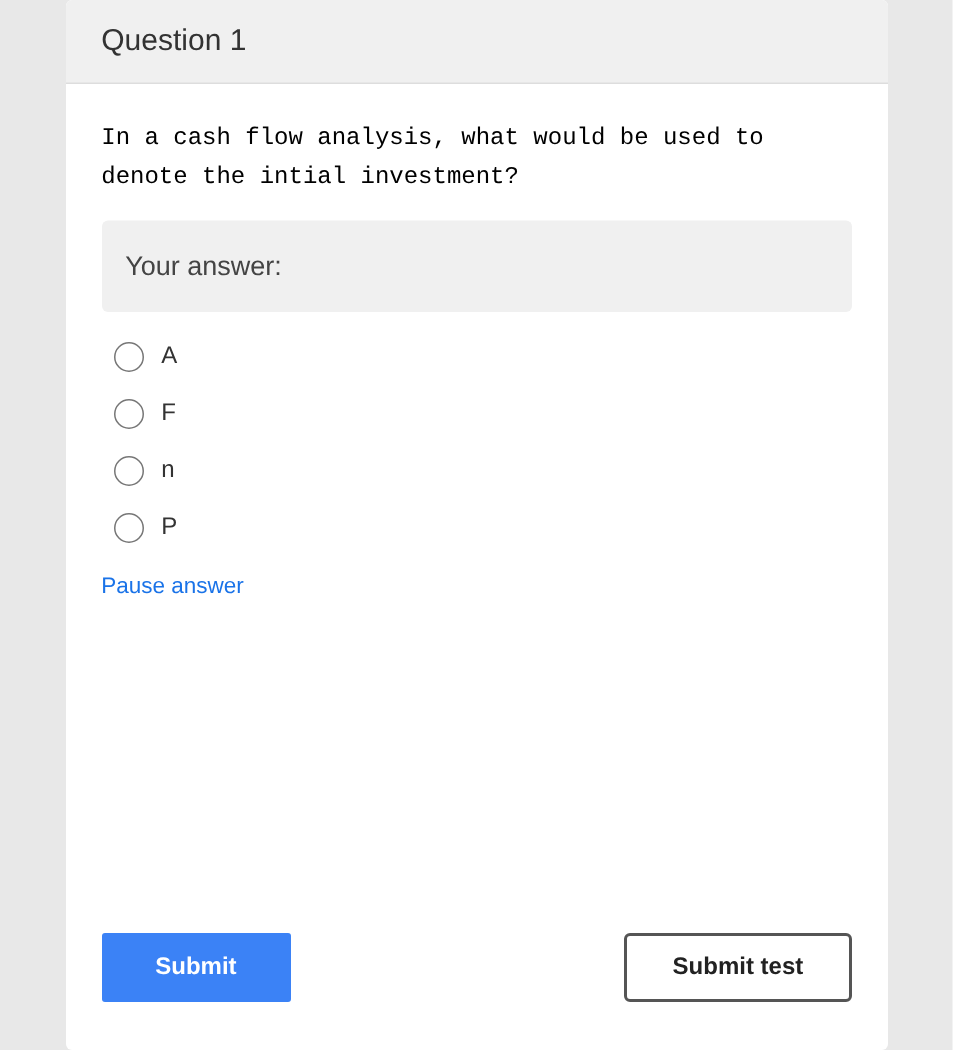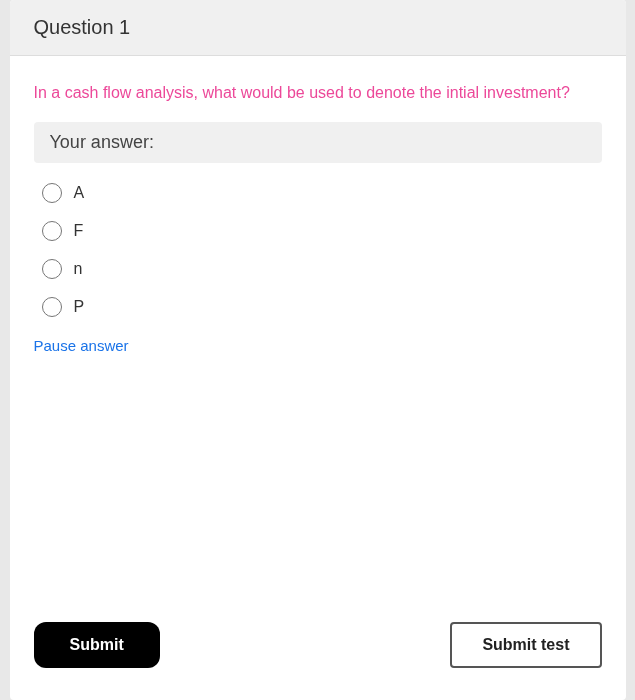--- a/index.html
+++ b/index.html
@@ -11,21 +11,21 @@
     body {
       background: #e8e8e8;
       display: flex;
       justify-content: center;
       align-items: center;
       min-height: 100vh;
       font-family: Arial, sans-serif;
     }
 
     .card {
-      width: 616px;
+      width: 548px;
       min-height: 700px;
       background: #ffffff;
       border-radius: 4px;
       overflow: hidden;
       display: flex;
       flex-direction: column;
     }
 
     .question-header {
       background: #f0f0f0;
@@ -38,31 +38,32 @@
       color: #333;
       font-weight: normal;
     }
 
     .question-body {
       padding: 24px 24px 16px 24px;
     }
 
     .question-text {
       font-size: 16px;
-      color: #ec4899;
+      color: #000000;
       line-height: 1.6;
+      font-family: Liberation Mono, monospace;
     }
 
     .answer-section {
       margin: 0 24px 0 24px;
     }
 
     .your-answer-label {
       background: #f0f0f0;
-      padding: 10px 16px;
+      padding: 20px 16px;
       font-size: 18px;
       color: #444;
       border-radius: 4px;
       margin-bottom: 20px;
     }
 
     .options-list {
       display: flex;
       flex-direction: column;
       gap: 18px;
@@ -101,24 +102,24 @@
 
     .footer-buttons {
       display: flex;
       align-items: center;
       justify-content: space-between;
       padding: 16px 24px 32px 24px;
       margin-top: auto;
     }
 
     .submit-btn {
-      background: #000000;
+      background: #3b82f6;
       color: #ffffff;
       border: none;
-      border-radius: 12px;
+      border-radius: 2px;
       padding: 14px 36px;
       font-size: 16px;
       font-weight: bold;
       cursor: pointer;
     }
 
     .pause-btn {
       background: #ffffff;
       color: #222;
       border: 2px solid #555;

